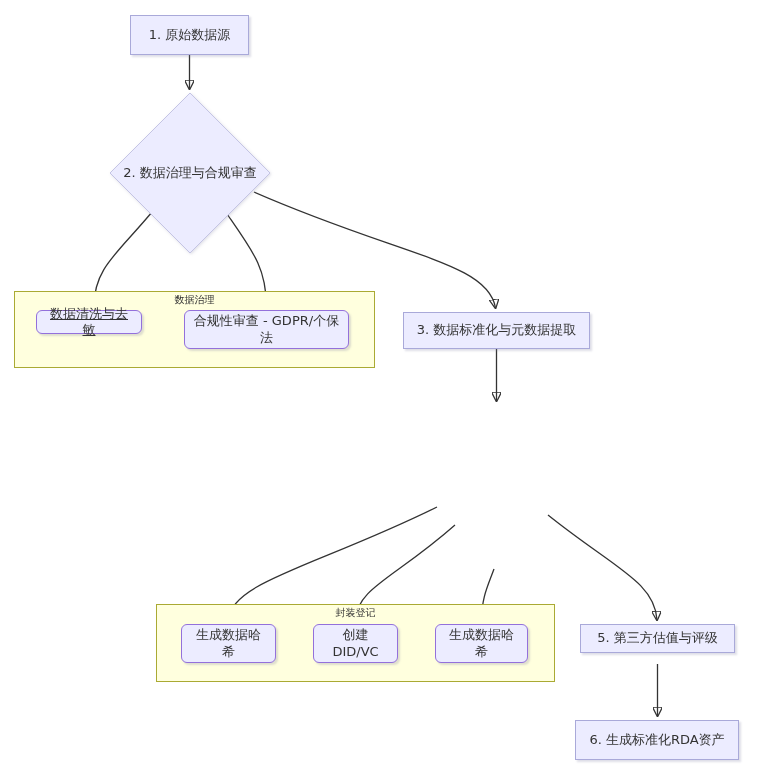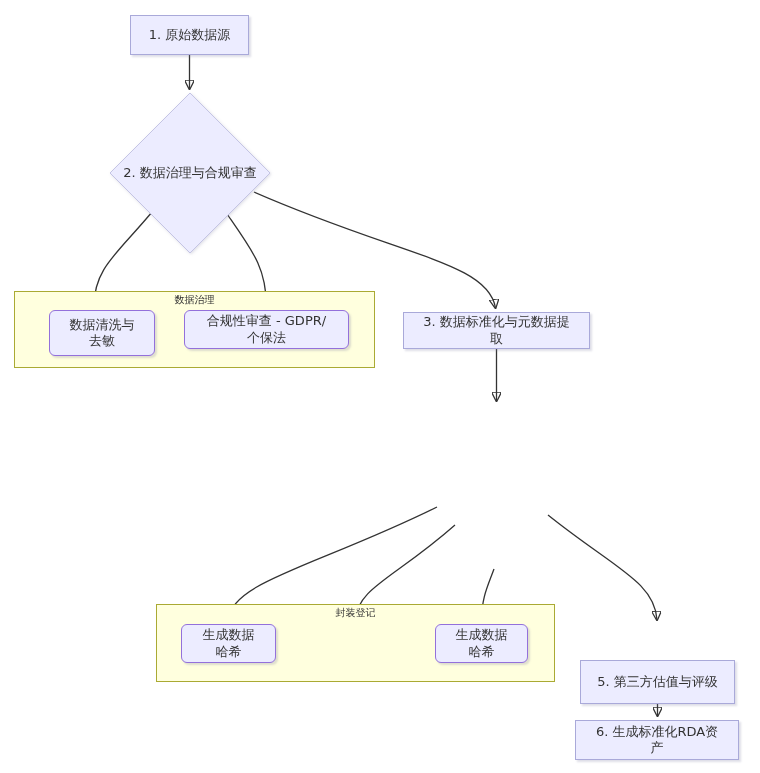--- a/index.html
+++ b/index.html
@@ -9,21 +9,21 @@
     font-family:"DejaVu Sans","Liberation Sans",sans-serif;
     color:#333333;
   }
   .edges { position:absolute; left:0; top:0; width:760px; height:773px; }
   .edges path { fill:none; stroke:#333333; stroke-width:1.3px; }
 
   .node {
     position:absolute; box-sizing:border-box;
     display:flex; align-items:center; justify-content:center;
     text-align:center; font-size:13px; line-height:1.25; color:#333333;
-    padding:2px 16px;
+    padding:2px 8px;
   }
   .rect {
     background:#ECECFF; border:1px solid #A9A9D9;
     box-shadow:2px 2px 2px rgba(125,125,160,0.25);
   }
   .rounded {
     background:#ECECFF; border:1.5px solid #9370DB; border-radius:6px;
     box-shadow:2px 2px 2px rgba(125,125,160,0.25);
   }
   .subgraph {
@@ -76,26 +76,27 @@
 
   <div class="node rect" style="left:130px; top:15px; width:119px; height:40px;">1. 原始数据源</div>
 
   <div class="diamond" style="left:110px; top:93px; width:160px; height:160px;">
     <svg width="160" height="160" viewBox="0 0 160 160">
       <polygon points="80,0 160,80 80,160 0,80" fill="#ECECFF" stroke="#C4C4E4" stroke-width="1"></polygon>
     </svg>
     <span class="dlabel">2. 数据治理与合规审查</span>
   </div>
 
-  <div class="node rounded" style="left:49px; top:310px; width:106px; height:46px;">数据清洗与去敏</div>
+  <div class="node rounded" style="left:36px; top:310px; width:106px; height:24px;text-decoration:underline;">数据清洗与去敏</div>
   <div class="node rounded" style="left:184px; top:310px; width:165px; height:39px;">合规性审查 - GDPR/个保法</div>
 
   <div class="node rect" style="left:403px; top:312px; width:187px; height:37px;">3. 数据标准化与元数据提取</div>
 
 
   <div class="node rounded" style="left:181px; top:624px; width:95px; height:39px;">生成数据哈希</div>
+  <div class="node rounded" style="left:313px; top:624px; width:85px; height:39px;">创建DID/VC</div>
   <div class="node rounded" style="left:435px; top:624px; width:93px; height:39px;">生成数据哈希</div>
 
-  <div class="node rect" style="left:580px; top:624px; width:155px; height:44px;margin-top:36px;">5. 第三方估值与评级</div>
+  <div class="node rect" style="left:580px; top:624px; width:155px; height:29px;">5. 第三方估值与评级</div>
 
   <div class="node rect" style="left:575px; top:720px; width:164px; height:40px;">6. 生成标准化RDA资产</div>
 
 </div>
 
 </body></html>

